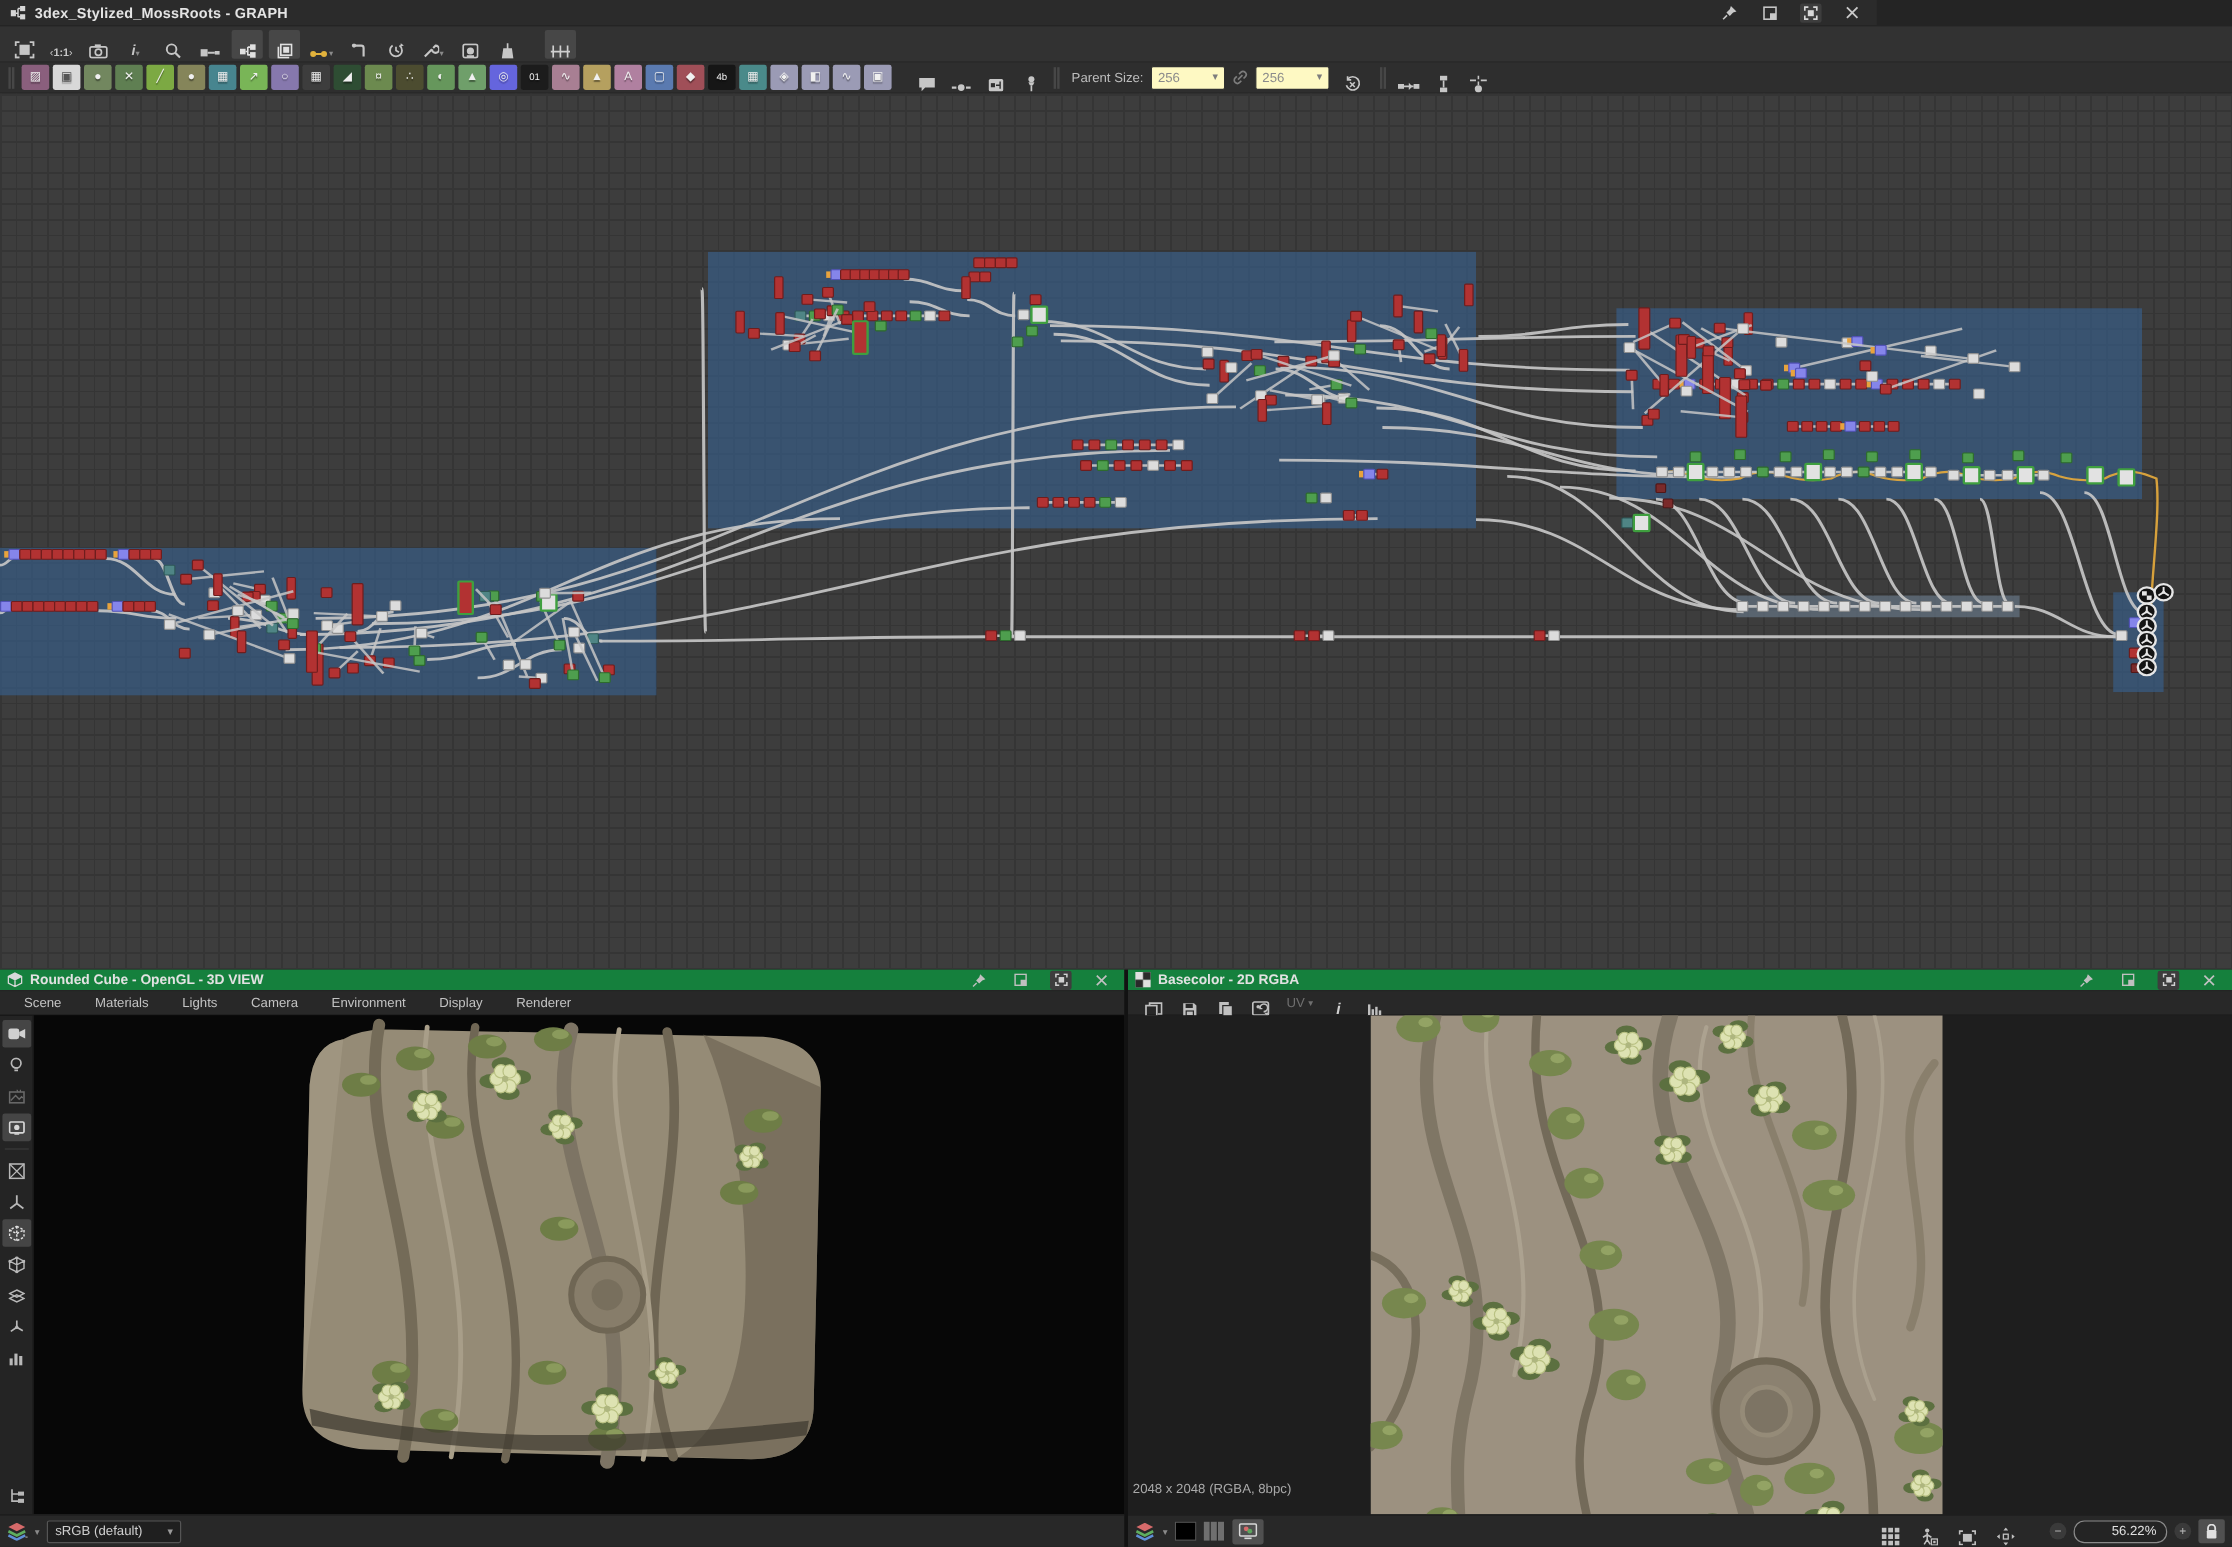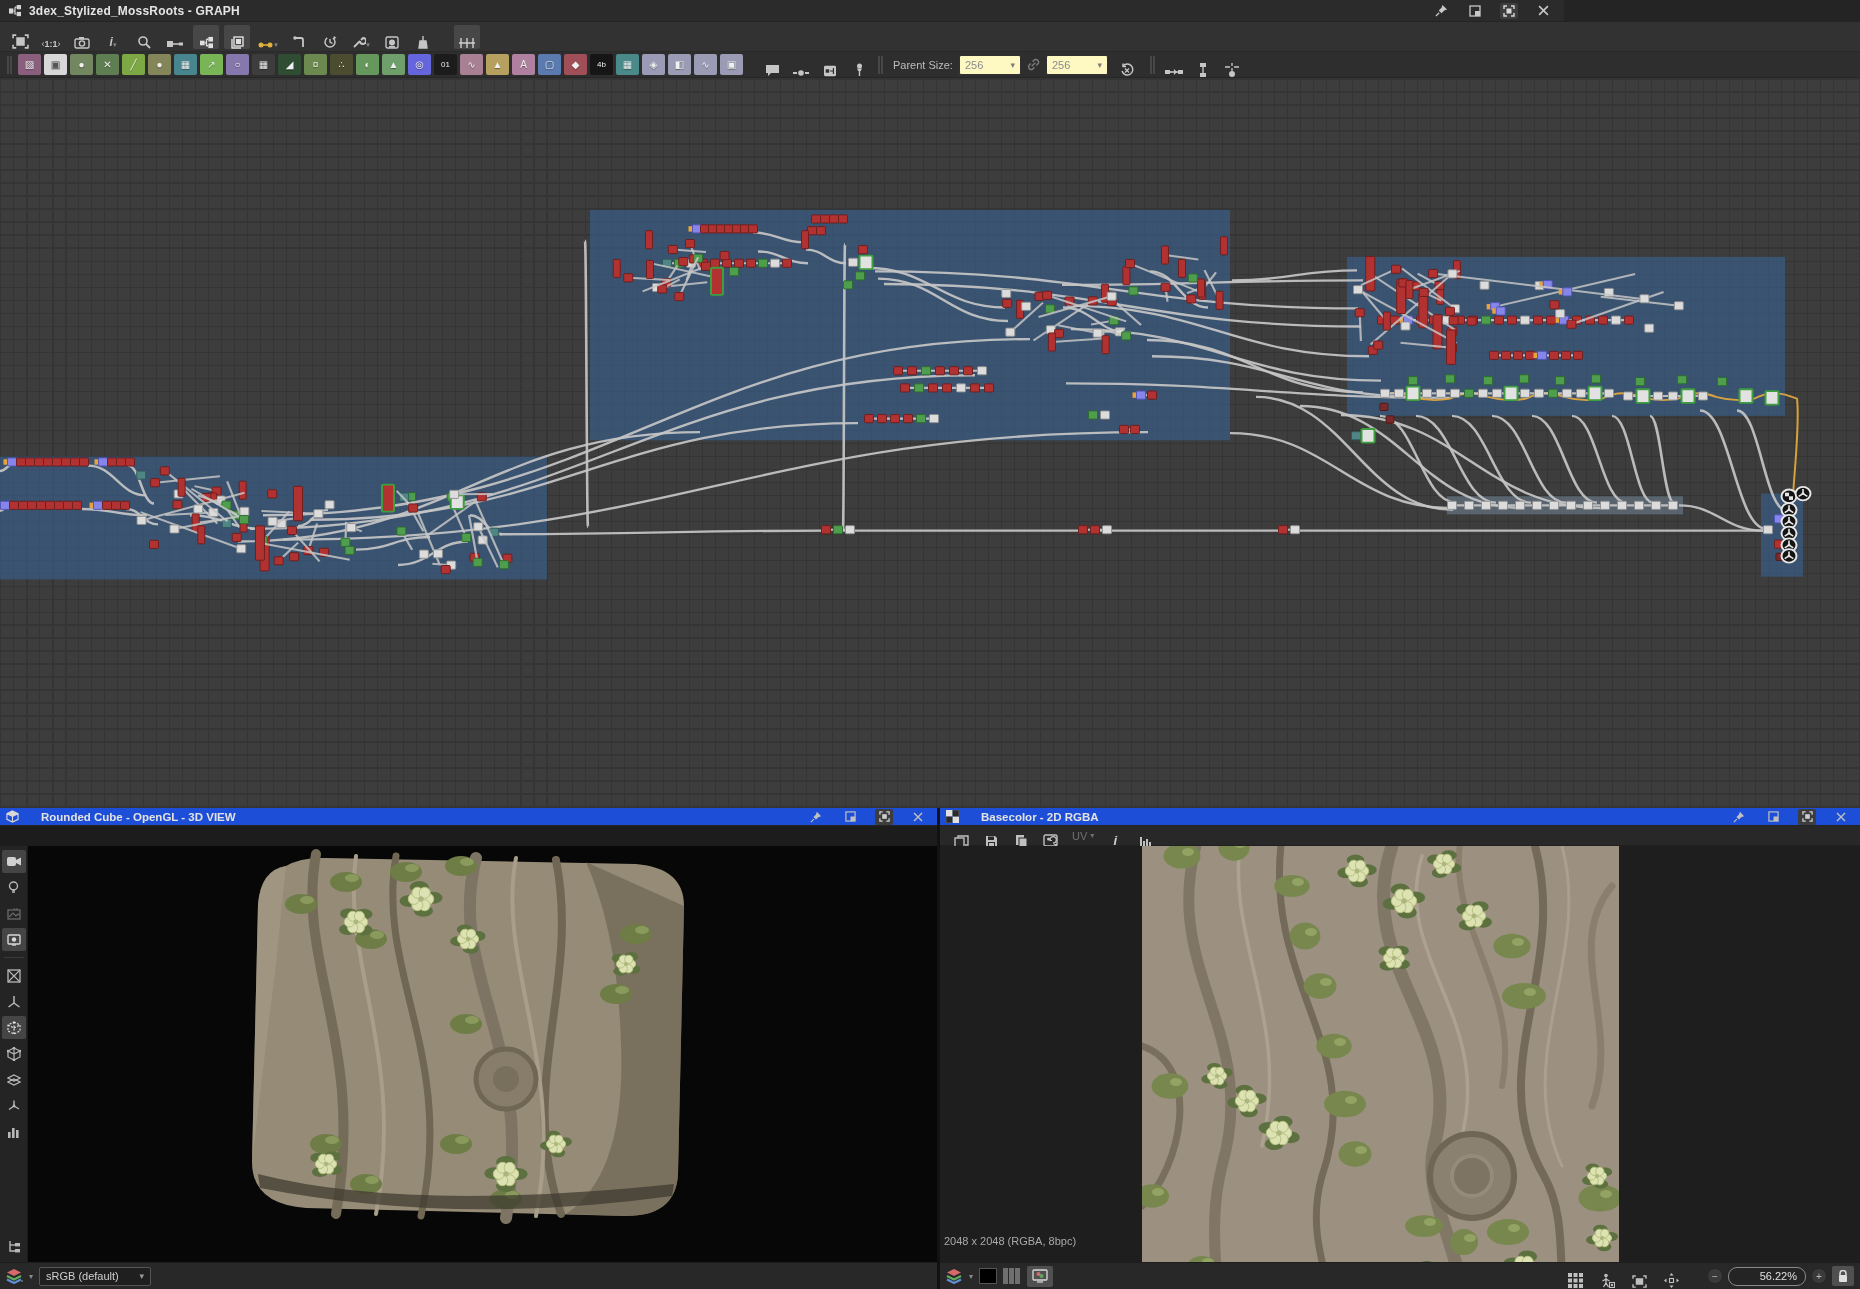--- a/index.html
+++ b/index.html
@@ -30,21 +30,21 @@
   #canvas{position:absolute;top:78px;left:0;width:1860px;height:730px;background:#3d3d3d;
     background-image:
       repeating-linear-gradient(0deg,#353535 0 1.5px,transparent 1.5px 13px),
       repeating-linear-gradient(90deg,#353535 0 1.5px,transparent 1.5px 13px);}
   #gsvg{position:absolute;inset:0}
   
   .panel{position:absolute;top:808px;bottom:0;background:#1c1c1c}
   #p3d{left:0;width:937px}
   #p2d{left:940px;right:0}
   #pdivider{position:absolute;top:808px;bottom:0;left:937px;width:3px;background:#121212}
-  .phead{height:18px;background:#1d4ed8;display:flex;align-items:center;gap:22px;padding:0 6px;
+  .phead{height:18px;background:#15803d;display:flex;align-items:center;gap:6px;padding:0 6px;
     border-bottom:1px solid #242424}
   .phead .ptitle{font-size:11.5px;font-weight:bold;color:#e2e2e2}
   .pbar{height:20px;background:#282828;display:flex;align-items:center;gap:4px;padding:0 8px;
     border-bottom:1px solid #202020;font-size:11px;color:#b9b9b9}
   .menuitem{padding:0 12px;height:100%;display:flex;align-items:center;font-size:11px;color:#c3c3c3}
   .pbody{position:absolute;top:38px;left:0;right:0;bottom:27px;overflow:hidden}
   #view3dbody{background:#070707}
   #view2dbody{background:#1e1e1e}
   .pfoot{position:absolute;bottom:0;left:0;right:0;height:27px;background:#282828;
     display:flex;align-items:center;gap:6px;padding:0 6px;border-top:1px solid #1d1d1d}
@@ -862,20 +862,29 @@
             <rect x="3.5" y="3.5" width="5" height="5" fill="#d0d0d0"></rect>
           </svg>
         </span>
       <span class="wbtn">
           <svg width="10" height="10" viewBox="0 0 10 10">
             <path d="M1 1 L9 9 M9 1 L1 9" stroke="#c0c0c0" stroke-width="1.4"></path>
           </svg>
         </span>
     </div>
   </div>
+  <div class="pbar" id="menu3d">
+      <span class="menuitem">Scene</span>
+      <span class="menuitem">Materials</span>
+      <span class="menuitem">Lights</span>
+      <span class="menuitem">Camera</span>
+      <span class="menuitem">Environment</span>
+      <span class="menuitem">Display</span>
+      <span class="menuitem">Renderer</span>
+    </div>
   <div class="pbody" id="view3dbody">
     <div id="side3d">
       <span class="sbtn on">
           <svg width="16" height="11" viewBox="0 0 16 11">
             <rect x="1" y="1" width="9" height="9" rx="2" fill="#d0d0d0"></rect>
             <path d="M10 4 L15 1.5 V9.5 L10 7 Z" fill="#d0d0d0"></path>
           </svg>
         </span>
       <span class="sbtn">
           <svg width="11" height="14" viewBox="0 0 11 14">

